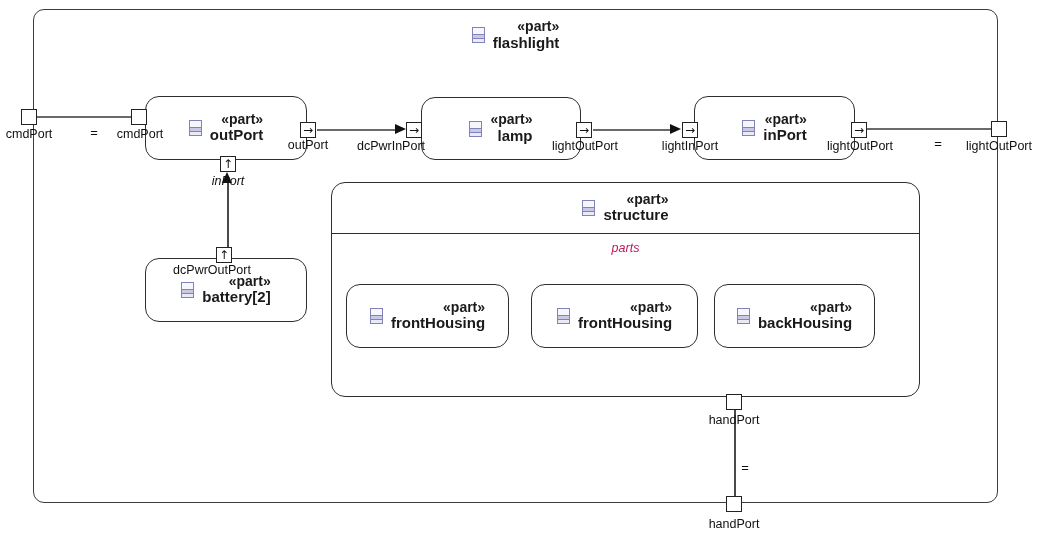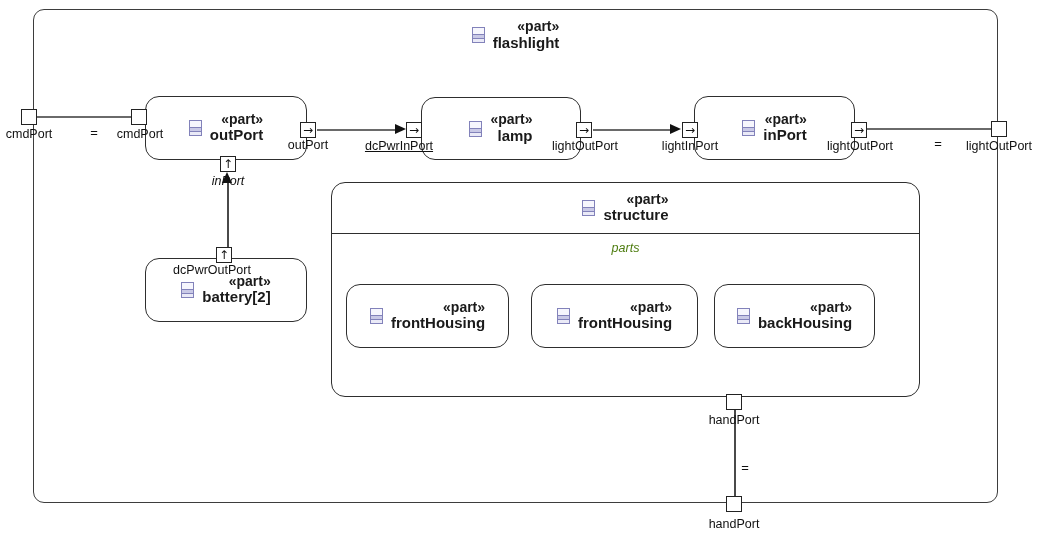--- a/index.html
+++ b/index.html
@@ -18,21 +18,21 @@
        background:#fff;display:flex;align-items:center;justify-content:center;gap:8px;z-index:2;}
   .blk-text{display:flex;flex-direction:column;align-items:flex-end;line-height:1.12;font-weight:bold;}
   .stereo{font-size:14px;color:#1a1a1a;}
   .bname{font-size:15px;color:#1a1a1a;}
 
   .blk.structure{display:block;}
   .structure-header{position:absolute;left:0;right:0;top:0;height:50px;
                     border-bottom:1.4px solid #2e2e2e;display:flex;align-items:center;
                     justify-content:center;gap:8px;}
   .compartment-label{position:absolute;left:0;right:0;top:58px;text-align:center;
-                     font-style:italic;font-size:12.5px;color:#4d7c0f;}
+                     font-style:italic;font-size:12.5px;color:#be185d;}
   .inner-blk{position:absolute;}
 
   
   .part-icon{width:13px;height:16px;box-sizing:border-box;border:1px solid #8282ba;
              background:#f6f6fd;display:flex;flex-direction:column;flex:0 0 auto;}
   .pi-top{flex:1;}
   .pi-s1{height:3px;background:#c9c9e6;border-top:1px solid #8282ba;}
   .pi-s2{height:3px;background:#eaeaf7;border-top:1px solid #8282ba;}
 
   
@@ -206,21 +206,21 @@
   <div class="plabel" style="left:308px;top:138px;">outPort</div>
 
   <div class="port" style="left:220px;top:156px;">
     <span class="arr">↑</span>
   </div>
   <div class="plabel" style="left:228px;top:174px;font-style:italic;">inPort</div>
 
   <div class="port" style="left:406px;top:122px;">
     <span class="arr">→</span>
   </div>
-  <div class="plabel" style="left:399px;top:139px;text-decoration:underline;">dcPwrInPort</div>
+  <div class="plabel" style="left:391px;top:139px;">dcPwrInPort</div>
 
   <div class="port" style="left:576px;top:122px;">
     <span class="arr">→</span>
   </div>
   <div class="plabel" style="left:585px;top:139px;">lightOutPort</div>
 
   <div class="port" style="left:682px;top:122px;">
     <span class="arr">→</span>
   </div>
   <div class="plabel" style="left:690px;top:139px;">lightInPort</div>

